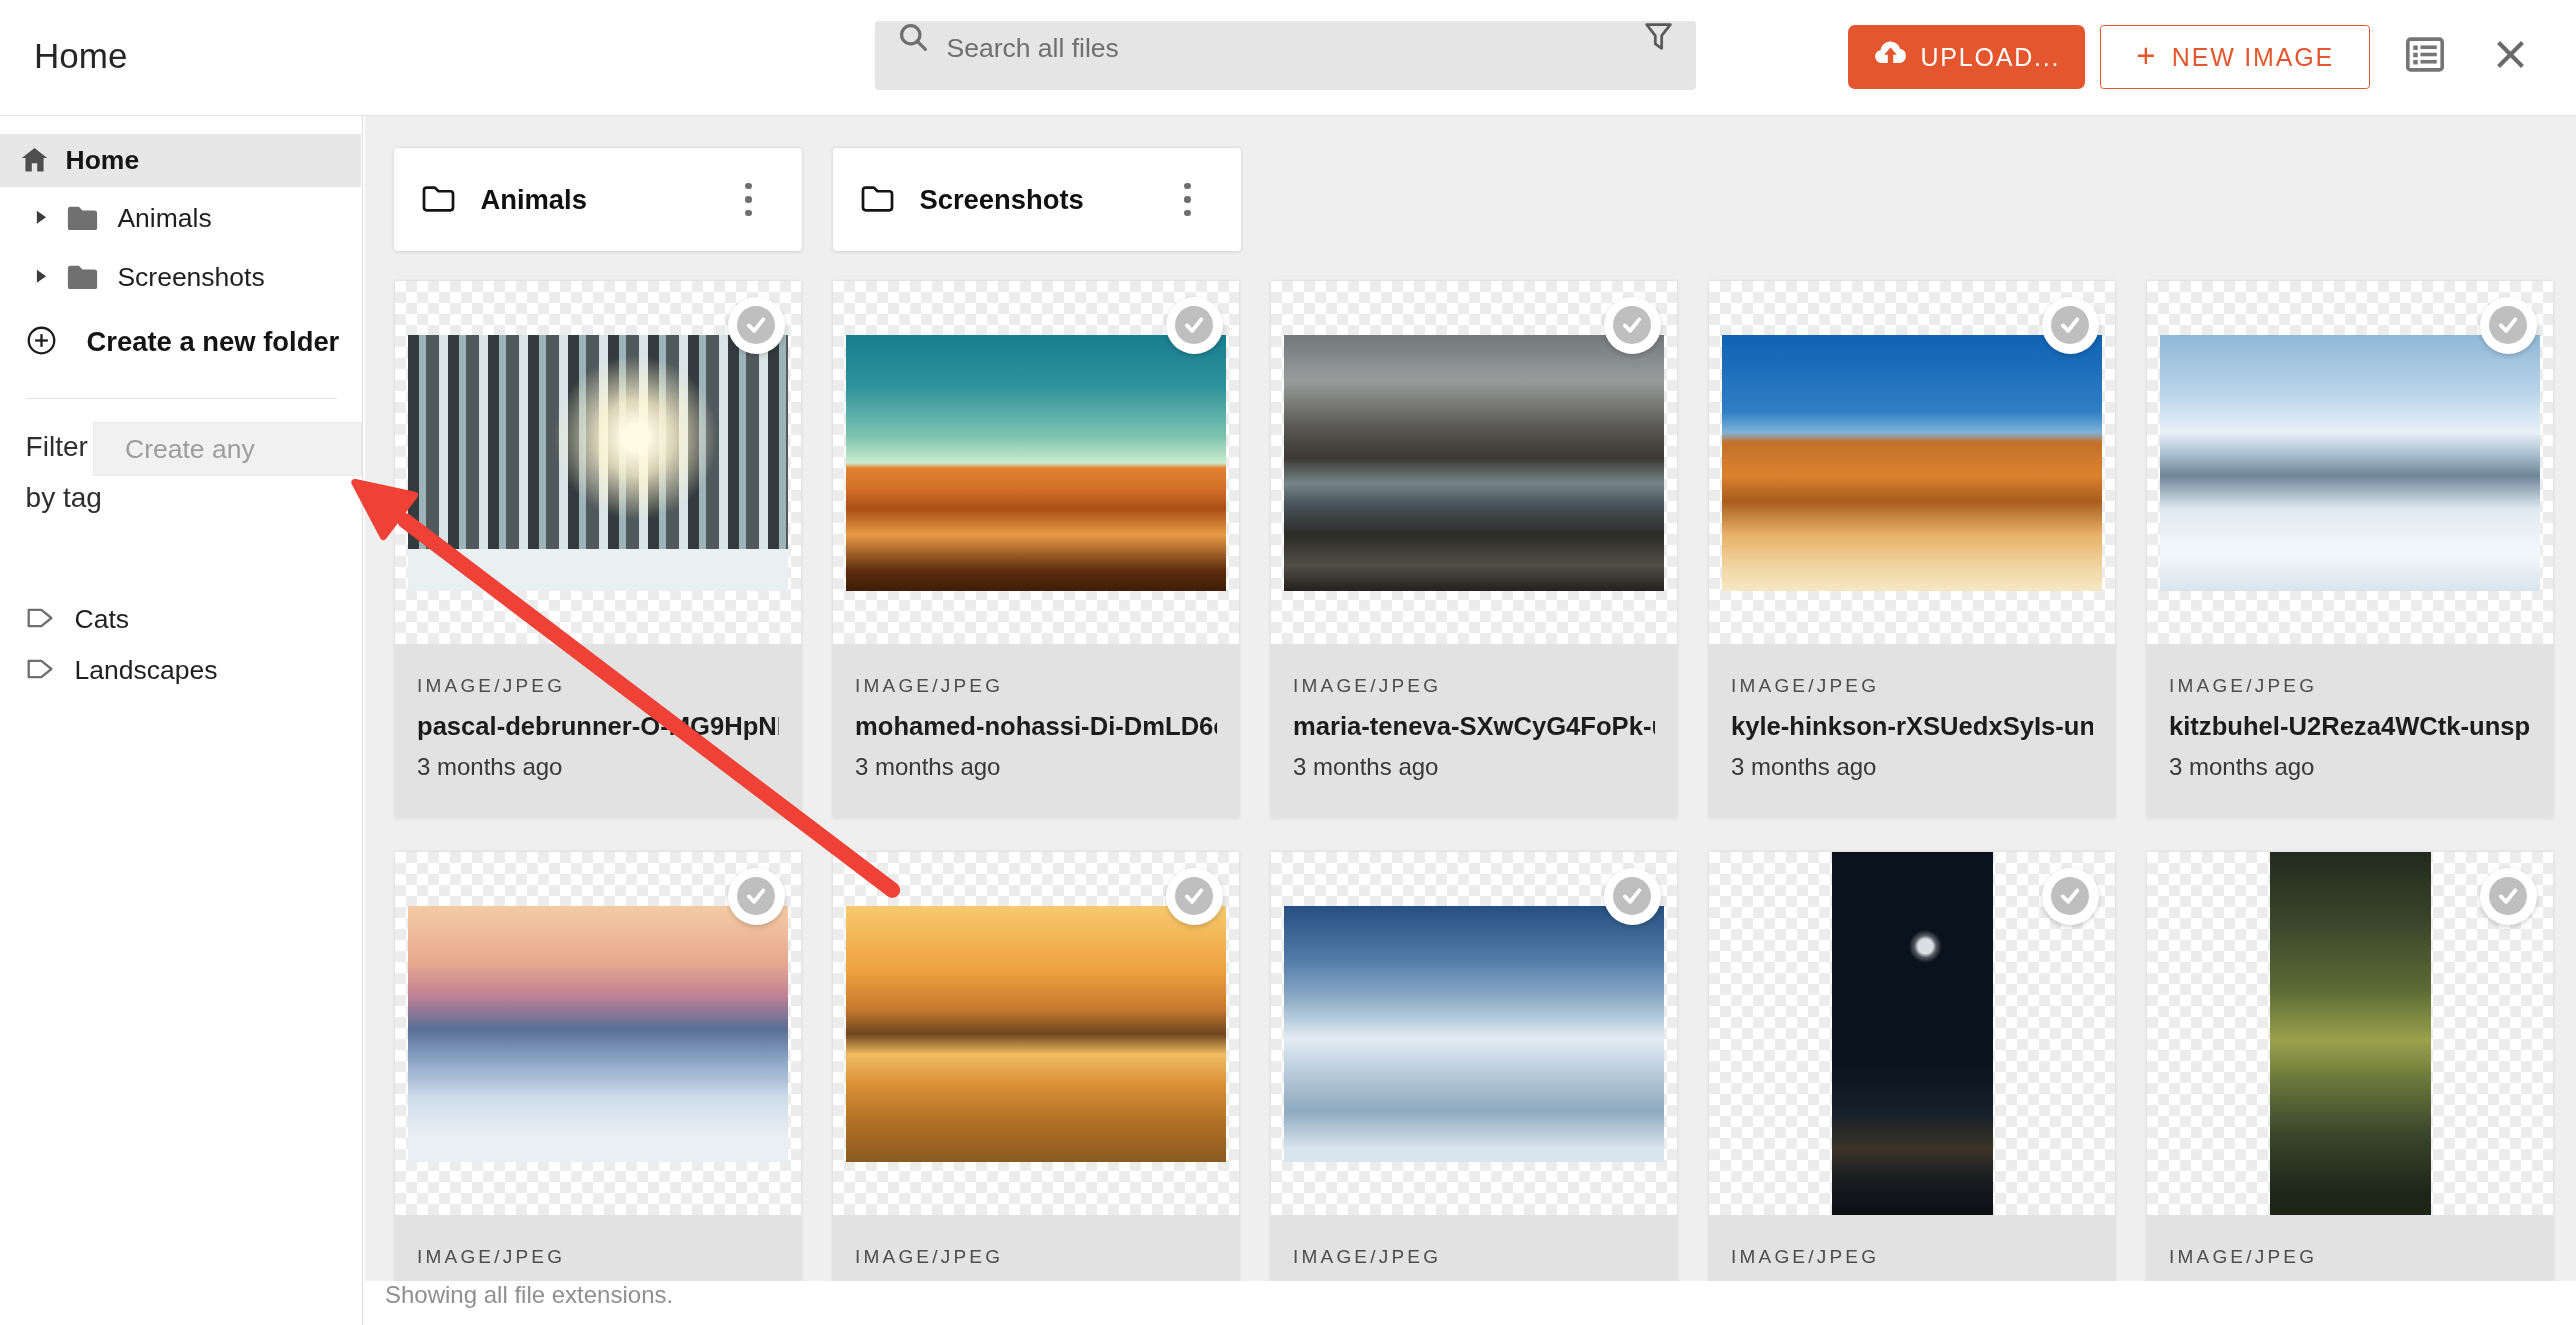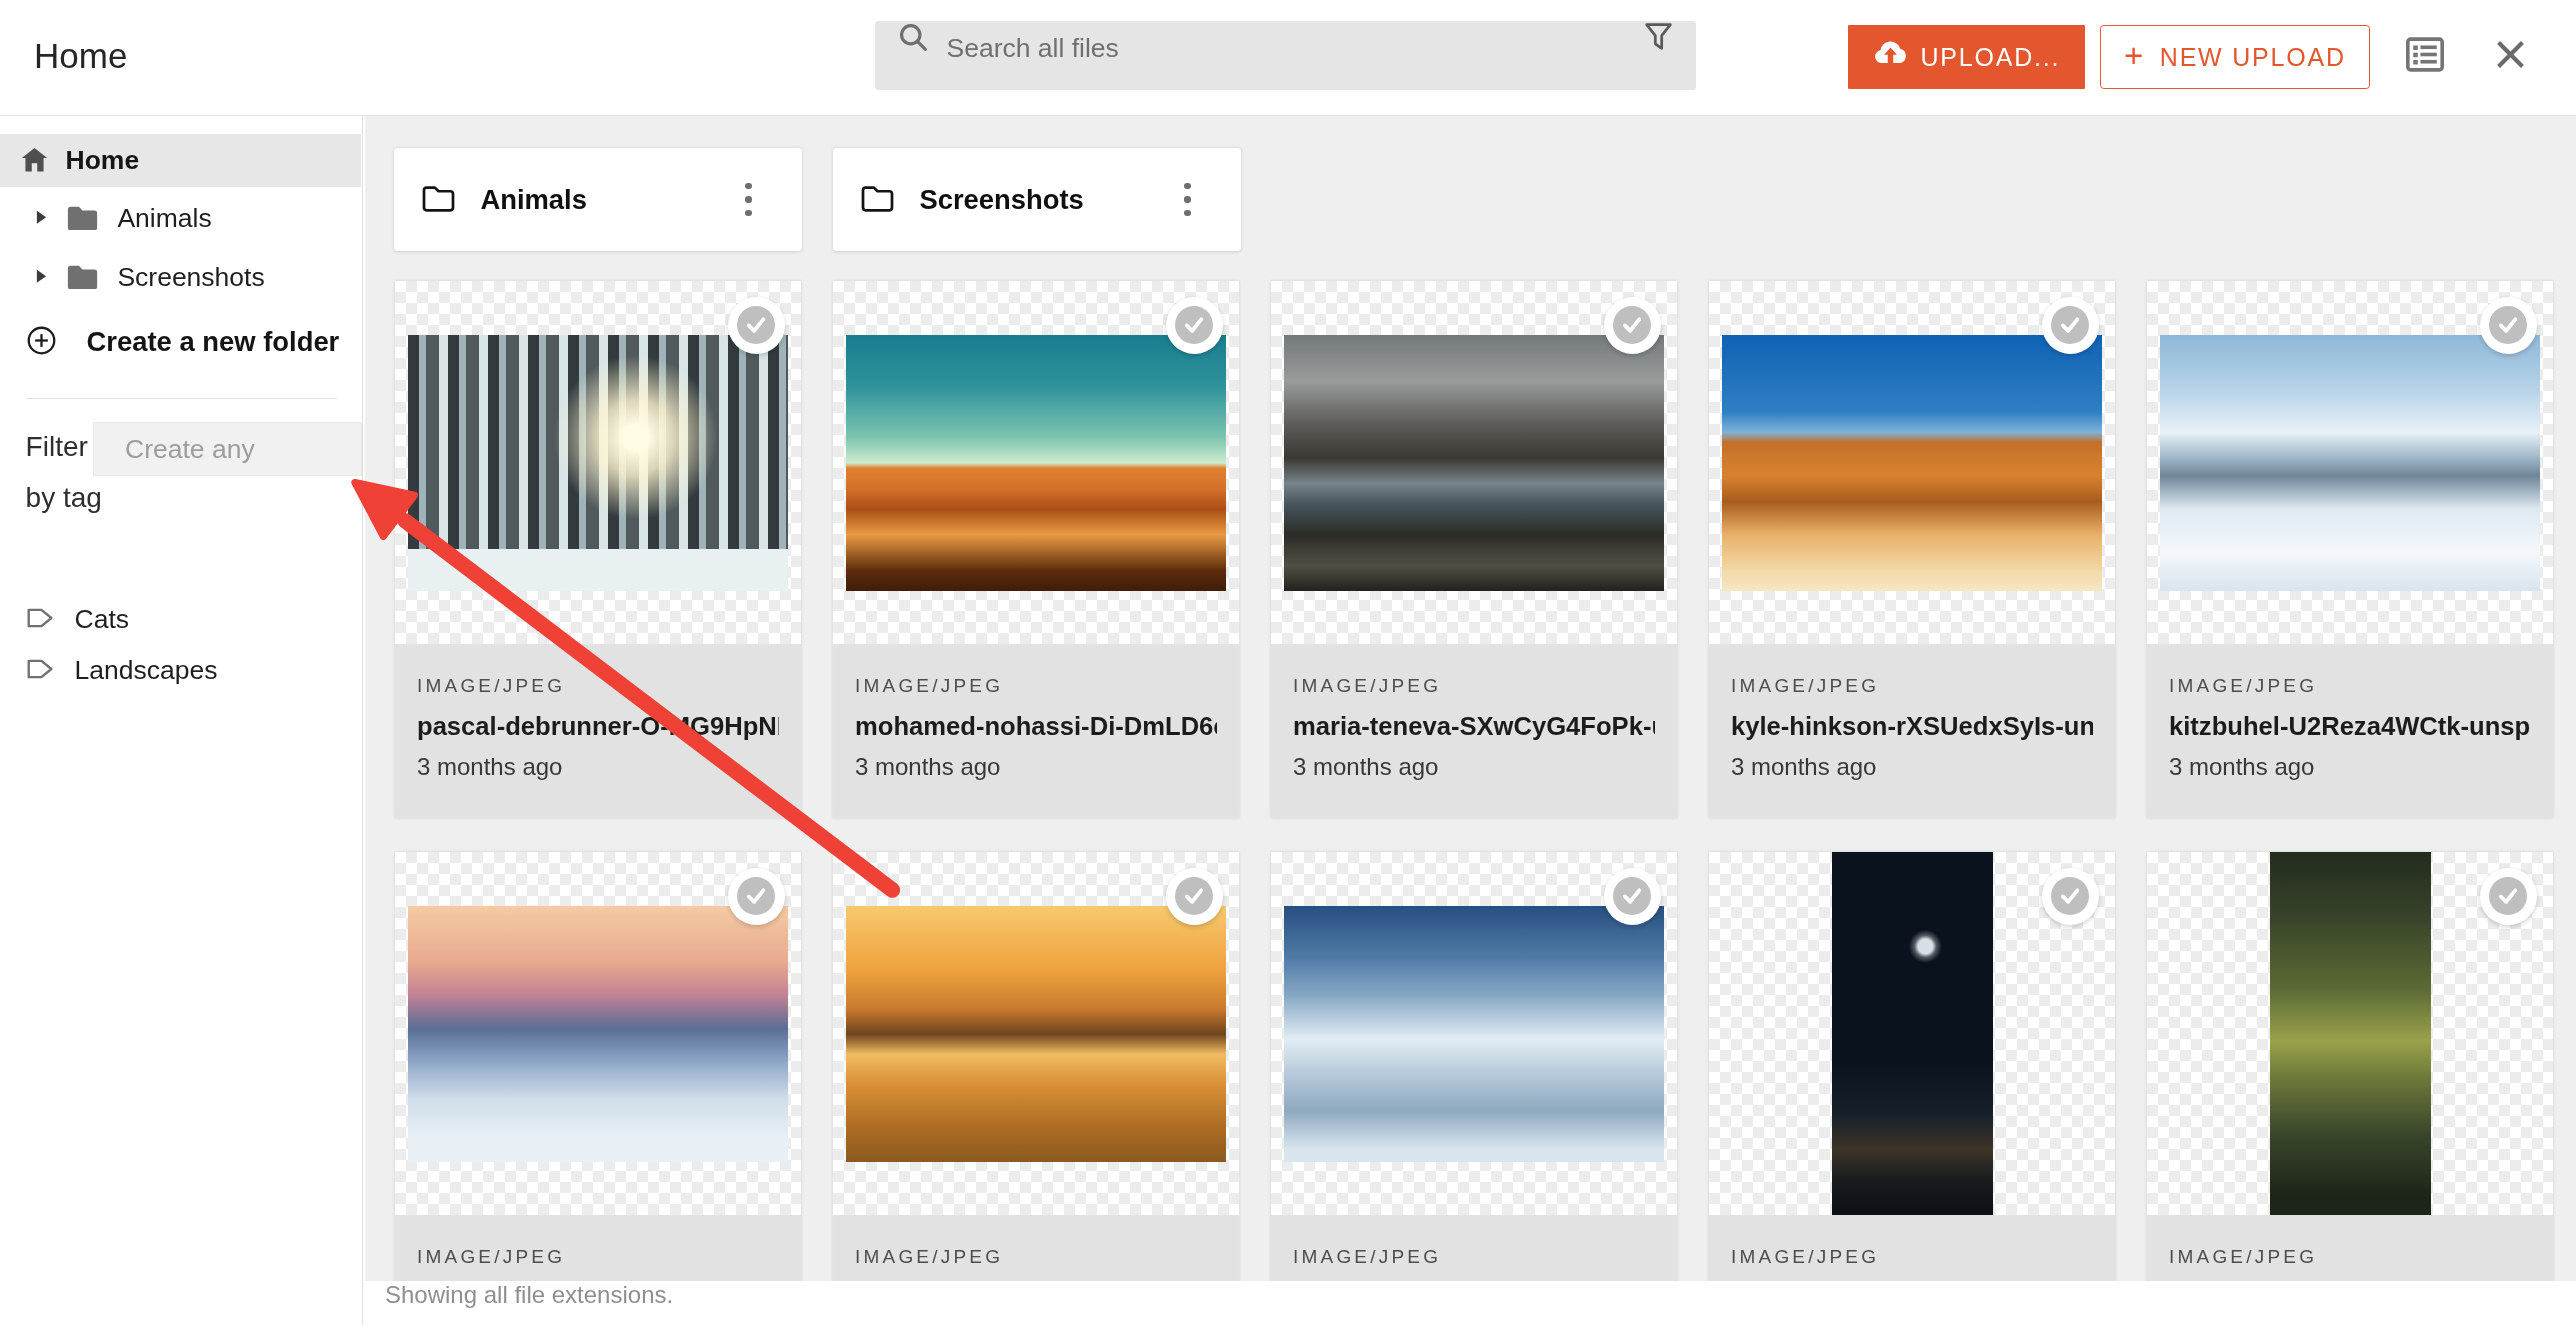--- a/index.html
+++ b/index.html
@@ -26,21 +26,21 @@
   .search-input {
     flex:1; border:none; outline:none; background:transparent;
     font-size:26.5px; color:#444; margin-left:16.5px; height:55px;
     font-family:"Liberation Sans","DejaVu Sans",sans-serif;
   }
   .search-input::placeholder { color:#6f6f6f; }
   .searchbar .funnel { margin-right:22px; }
 
   .btn-upload {
     position:absolute; left:1848px; top:25px; width:237px; height:64px;
-    background:var(--accent); border-radius:1px; border:none; cursor:pointer;
+    background:var(--accent); border-radius:7px; border:none; cursor:pointer;
     display:flex; align-items:center; justify-content:center; gap:12.8px;
     color:#fff; font-size:25px; letter-spacing:1.8px; font-weight:400;
     font-family:"Liberation Sans","DejaVu Sans",sans-serif;
   }
   .btn-newfolder {
     position:absolute; left:2100px; top:25px; width:270px; height:64px;
     background:#fff; border:1.8px solid var(--accent); border-radius:3.7px; cursor:pointer;
     display:flex; align-items:center; justify-content:center; gap:14.6px;
     color:var(--accent); font-size:25px; letter-spacing:1.8px;
     font-family:"Liberation Sans","DejaVu Sans",sans-serif;
@@ -188,21 +188,21 @@
       <svg width="35" height="25.6" viewBox="0 0 38 28">
         <path d="M9 24 a7 7 0 0 1-1-13.9 A11 11 0 0 1 29.5 8.5 A8 8 0 0 1 30 24 Z" fill="#ffffff"></path>
         <polygon points="19,7 26,15 22,15 22,24 16,24 16,15 12,15" fill="#e4562d"></polygon>
       </svg>
     </span>
     <span>UPLOAD...</span>
   </button>
 
   <button class="btn-newfolder">
     <span class="plus-glyph">+</span>
-    <span>NEW UPLOAD</span>
+    <span>NEW IMAGE</span>
   </button>
 
   <button class="icon-btn listview-btn">
     <svg width="38" height="35" viewBox="0 0 42 38">
       <rect x="2" y="2" width="38" height="34" rx="3" fill="none" stroke="#757575" stroke-width="4"></rect>
       <rect x="8" y="9" width="5" height="5" fill="#757575"></rect>
         <rect x="16" y="9" width="18" height="4" fill="#757575"></rect>
       <rect x="8" y="17" width="5" height="5" fill="#757575"></rect>
         <rect x="16" y="17" width="18" height="4" fill="#757575"></rect>
       <rect x="8" y="25" width="5" height="5" fill="#757575"></rect>

